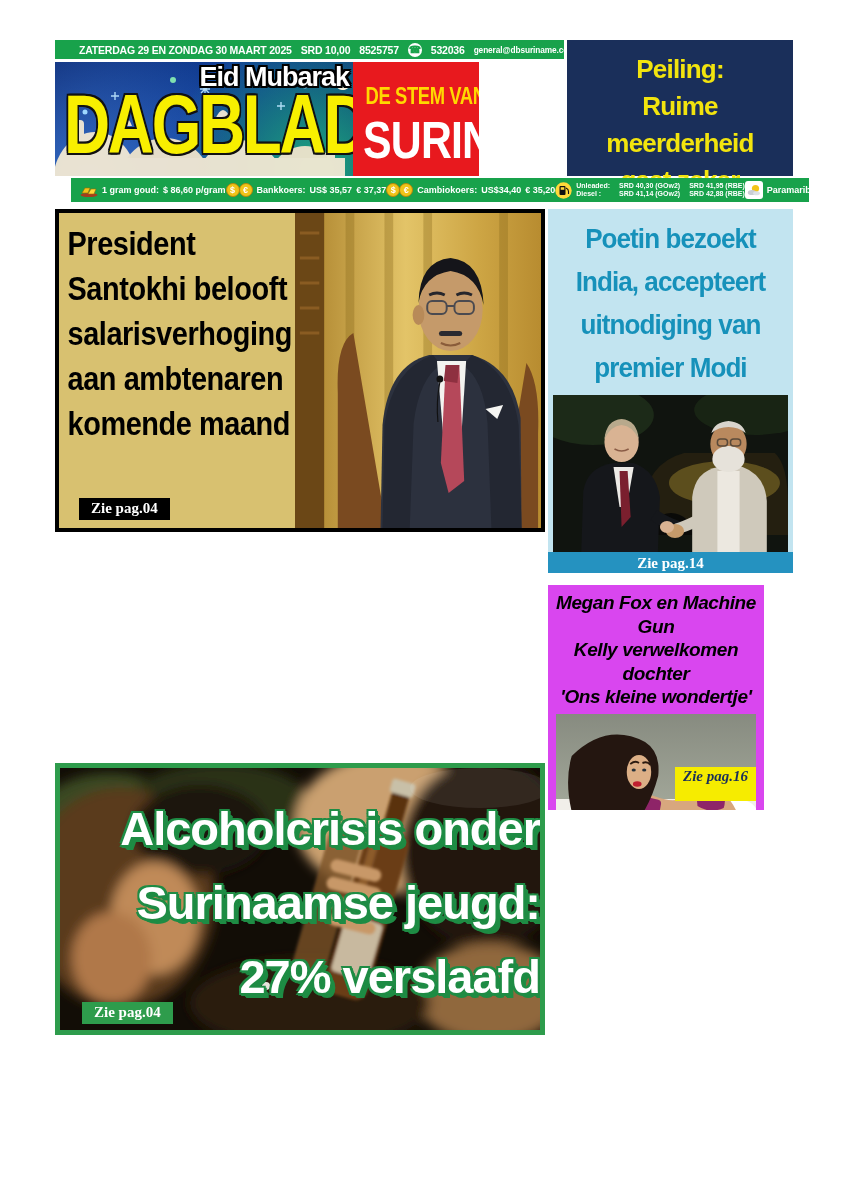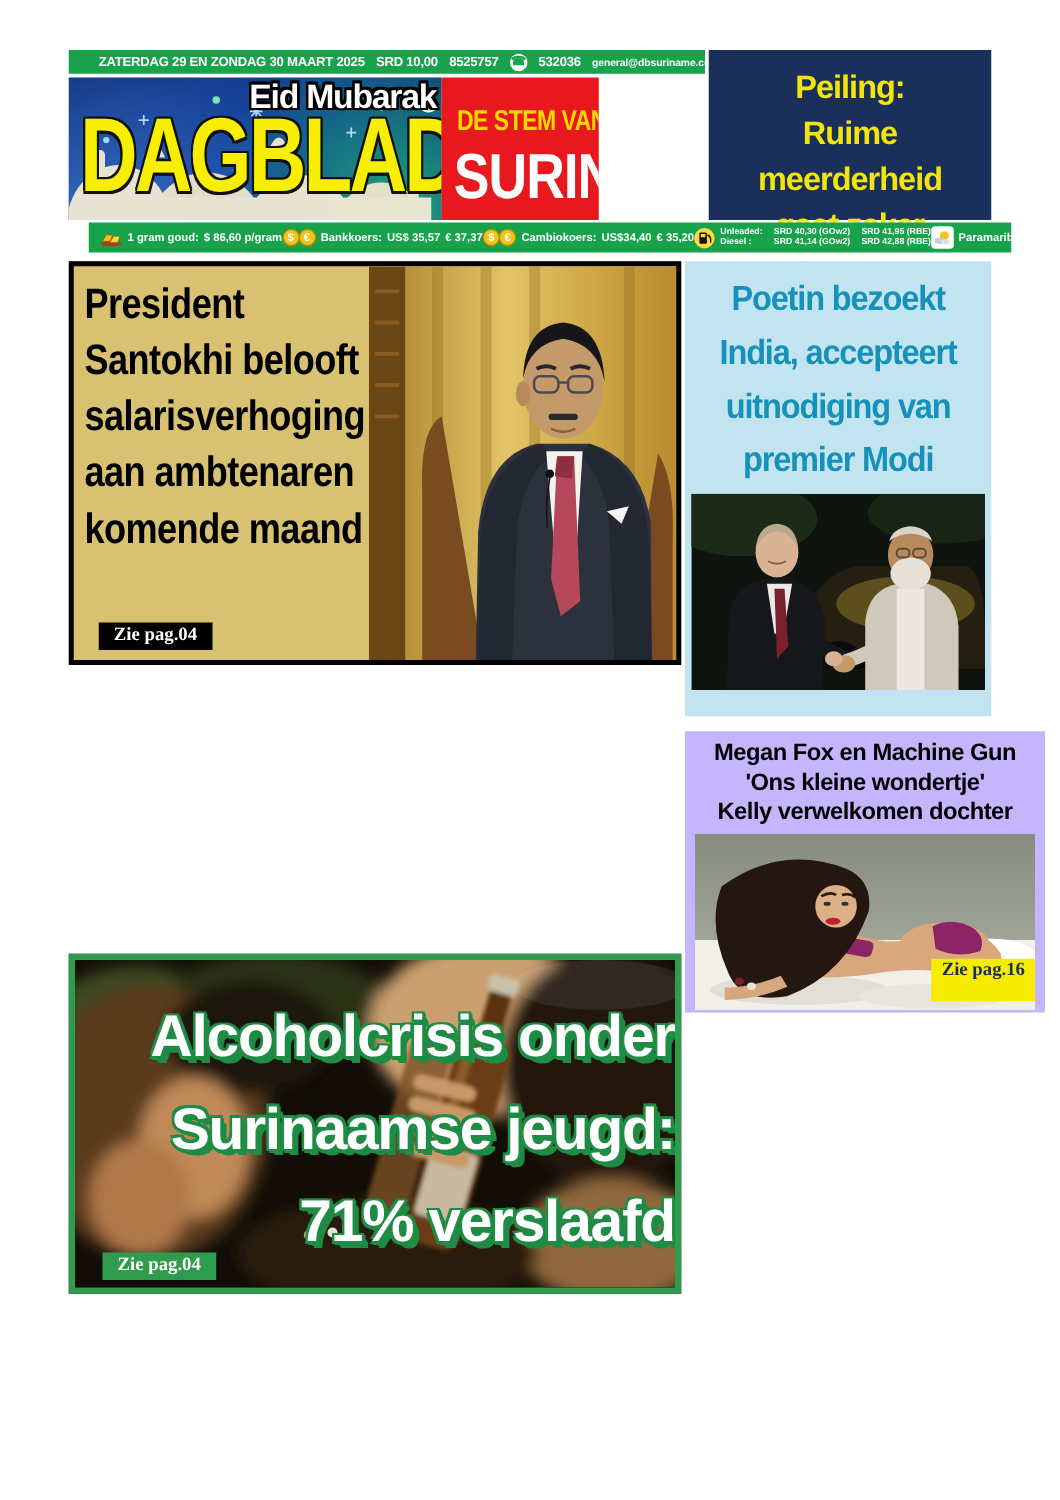--- a/index.html
+++ b/index.html
@@ -63,21 +63,21 @@
             padding:2px 12px 3px;}
   .s-ref{left:20px;bottom:8px;background:#000;}
 
   .poetin{left:548px;top:209px;width:245px;height:364px;background:#c2e4f0;box-sizing:border-box;overflow:hidden;}
   .p-head{padding-top:8px;text-align:center;color:#1691ba;font-weight:bold;font-size:28px;line-height:43px;
           letter-spacing:-1px;transform:scaleX(.93);transform-origin:center top;white-space:nowrap;}
   .p-photo{margin:6px 5px 0;height:157px;overflow:hidden;position:relative;}
   .p-strip{height:23px;background:#2592c0;color:#fff;font-family:"Liberation Serif",serif;font-weight:bold;
            font-size:15px;text-align:center;line-height:22px;margin-top:0;}
 
-  .megan{left:548px;top:585px;width:288px;height:225px;background:#c4b5fd;box-sizing:border-box;position:relative;overflow:hidden;}
+  .megan{left:548px;top:585px;width:216px;height:225px;background:#d946ef;box-sizing:border-box;position:relative;overflow:hidden;font-style:italic;}
   .m-head{padding-top:6px;text-align:center;color:#000;font-weight:bold;font-size:19px;line-height:23.5px;letter-spacing:-.4px;}
   .m-photo{margin:5px 8px 0;height:141px;overflow:hidden;position:relative;}
   .m-ref{right:8px;bottom:9px;background:#f6ec00;color:#1a2f5a;padding:1px 8px 16px;}
 
   .alcohol{left:55px;top:538px;width:490px;height:272px;border:5px solid #2e9c4c;box-sizing:border-box;
            position:relative;overflow:hidden;background:#17100a;}
   .a-photo{position:absolute;left:0;top:0;width:100%;height:100%;}
   .a-head{position:absolute;left:0;top:24px;width:100%;text-align:right;color:#fff;font-weight:bold;
           font-size:47px;line-height:74px;letter-spacing:-1px;
           text-shadow:-2px -2px 0 #1e8c44,2px -2px 0 #1e8c44,-2px 2px 0 #1e8c44,2px 2px 0 #1e8c44,
@@ -285,27 +285,28 @@
         <g stroke="#5a4a3a" stroke-width="1.5" fill="none">
           <rect x="163" y="44" width="10" height="7" rx="3"></rect>
             <rect x="176" y="44" width="10" height="7" rx="3"></rect>
         </g>
         <path d="M100 120 Q112 128 124 132" stroke="#15171b" stroke-width="12" fill="none"></path>
         <path d="M142 126 Q130 132 122 134" stroke="#cfc9bb" stroke-width="11" fill="none"></path>
         <ellipse cx="121" cy="136" rx="9" ry="7" fill="#c59a6a"></ellipse>
         <ellipse cx="113" cy="132" rx="7" ry="6" fill="#d9b393"></ellipse>
       </svg>
     </div>
+    <div class="p-strip">Zie pag.14</div>
   </div>
 
   <div class="abs megan">
     <div class="m-head">
       <div>Megan Fox en Machine Gun</div>
+      <div>Kelly verwelkomen dochter</div>
       <div>'Ons kleine wondertje'</div>
-      <div>Kelly verwelkomen dochter</div>
     </div>
     <div class="m-photo">
       <svg width="100%" height="100%" viewBox="0 0 229 141" preserveAspectRatio="none">
         <defs>
           <linearGradient id="wall" x1="0" y1="0" x2="0" y2="1">
             <stop offset="0" stop-color="#878b80"></stop>
               <stop offset="1" stop-color="#a3a89a"></stop>
           </linearGradient>
         </defs>
         <rect width="229" height="95" fill="url(#wall)"></rect>
@@ -372,18 +373,18 @@
         <circle cx="196" cy="212" r="4" fill="#a83028"></circle>
           <circle cx="206" cy="218" r="4" fill="#e8e4dc"></circle>
         <circle cx="216" cy="222" r="4" fill="#3a6aa0"></circle>
           <circle cx="187" cy="220" r="4" fill="#caa070"></circle>
       </g>
       <ellipse cx="420" cy="20" rx="70" ry="20" fill="#ffffff" opacity=".08"></ellipse>
     </svg>
     <div class="a-head">
       <div>Alcoholcrisis onder</div>
       <div>Surinaamse jeugd:</div>
-      <div>71% verslaafd</div>
+      <div>27% verslaafd</div>
     </div>
     <span class="reflabel a-ref">Zie pag.04</span>
   </div>
 
 </div>
 
 </body></html>

